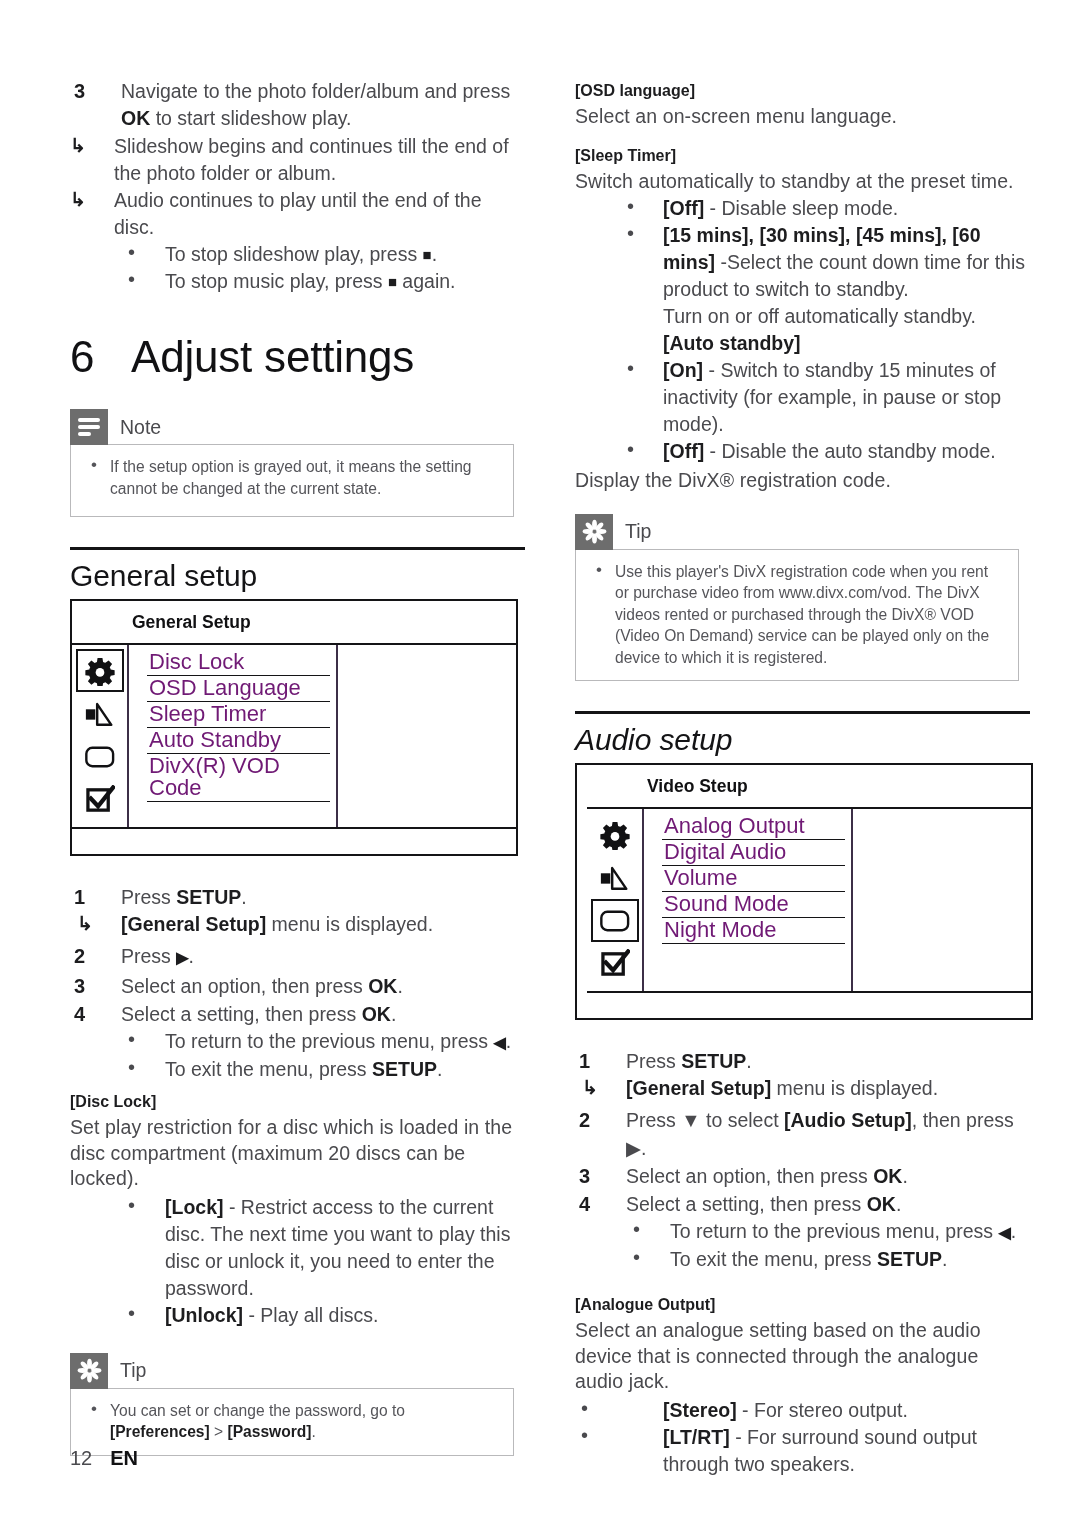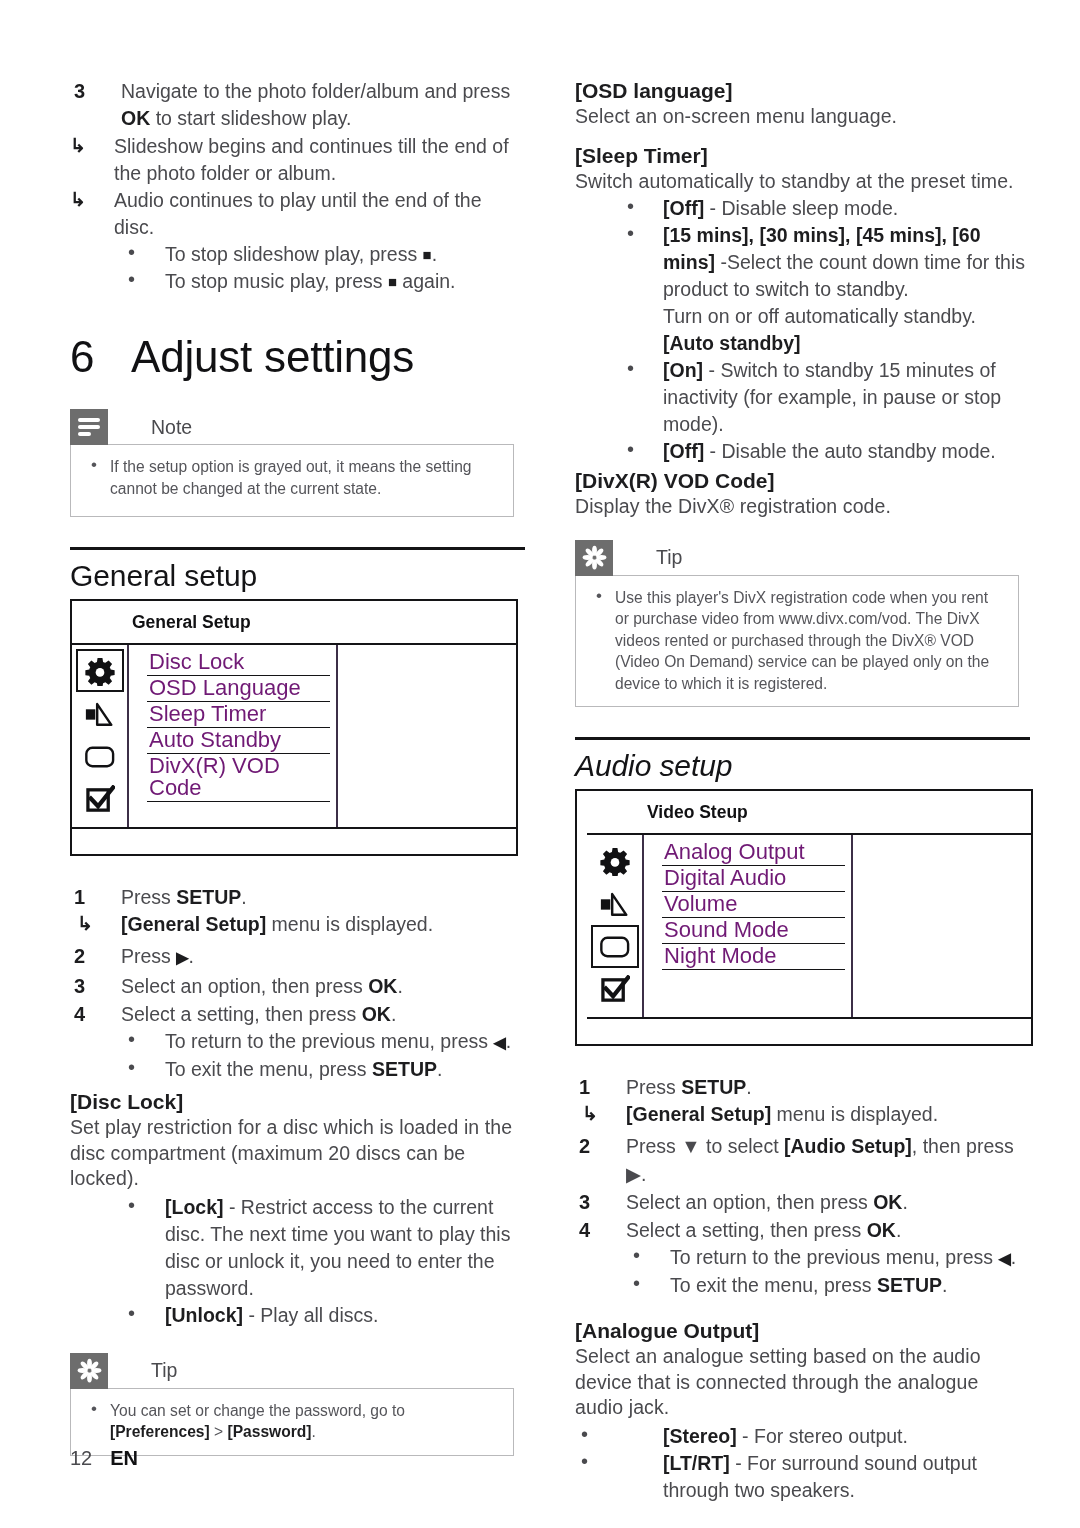--- a/index.html
+++ b/index.html
@@ -82,21 +82,21 @@
   .bul .dot {
     position: absolute;
     left: 58px; top: -2px;
     font-size: 20px;
     color: #4a4a4e;
   }
   .bul.tight { padding-left: 88px; }
   .bul.tight .dot { left: 52px; }
 
   .sec-title {
-    font-size: 21px;
+    font-size: 16px;
     line-height: 26px;
     font-weight: bold;
     color: #1d1d1f;
   }
 
   
   .chapter {
     position: relative;
     font-size: 44px;
     line-height: 52px;
@@ -138,21 +138,20 @@
     background: #6d6d6d;
     display: flex;
     align-items: center;
     justify-content: center;
     flex: none;
   }
   .callout .tabname {
     font-size: 19.5px;
     color: #4a4a4e;
     padding-left: 12px;
-    margin-left: 31px;
   }
   .callout .body {
     border: 1px solid #b9b9bb;
     padding: 11px 14px 12px 14px;
     margin-top: -1px;
   }
   .callout .cbul {
     position: relative;
     padding-left: 25px;
     font-size: 15.6px;
@@ -450,21 +449,20 @@
         <span class="dot">•</span>
         <span class="b">[On]</span><span> - Switch to standby 15 minutes of inactivity (for example, in pause or stop mode).</span>
       </div>
       <div class="bul tight">
         <span class="dot">•</span>
         <span class="b">[Off]</span><span> - Disable the auto standby mode.</span>
       </div>
     </div>
 
     <div style="margin-top:3px;">
-      <div class="sec-title">[DivX(R) VOD Code]</div>
       <div class="p">Display the DivX® registration code.</div>
     </div>
 
     <div class="callout" style="margin-top:20px; width:444px;">
       <div class="tab">
         <div class="badge">
           <svg width="25" height="25" viewBox="0 0 32 32">
             <g fill="#ffffff">
               <ellipse cx="16" cy="7.2" rx="3.1" ry="6.4"></ellipse>
               <ellipse cx="16" cy="24.8" rx="3.1" ry="6.4"></ellipse>

